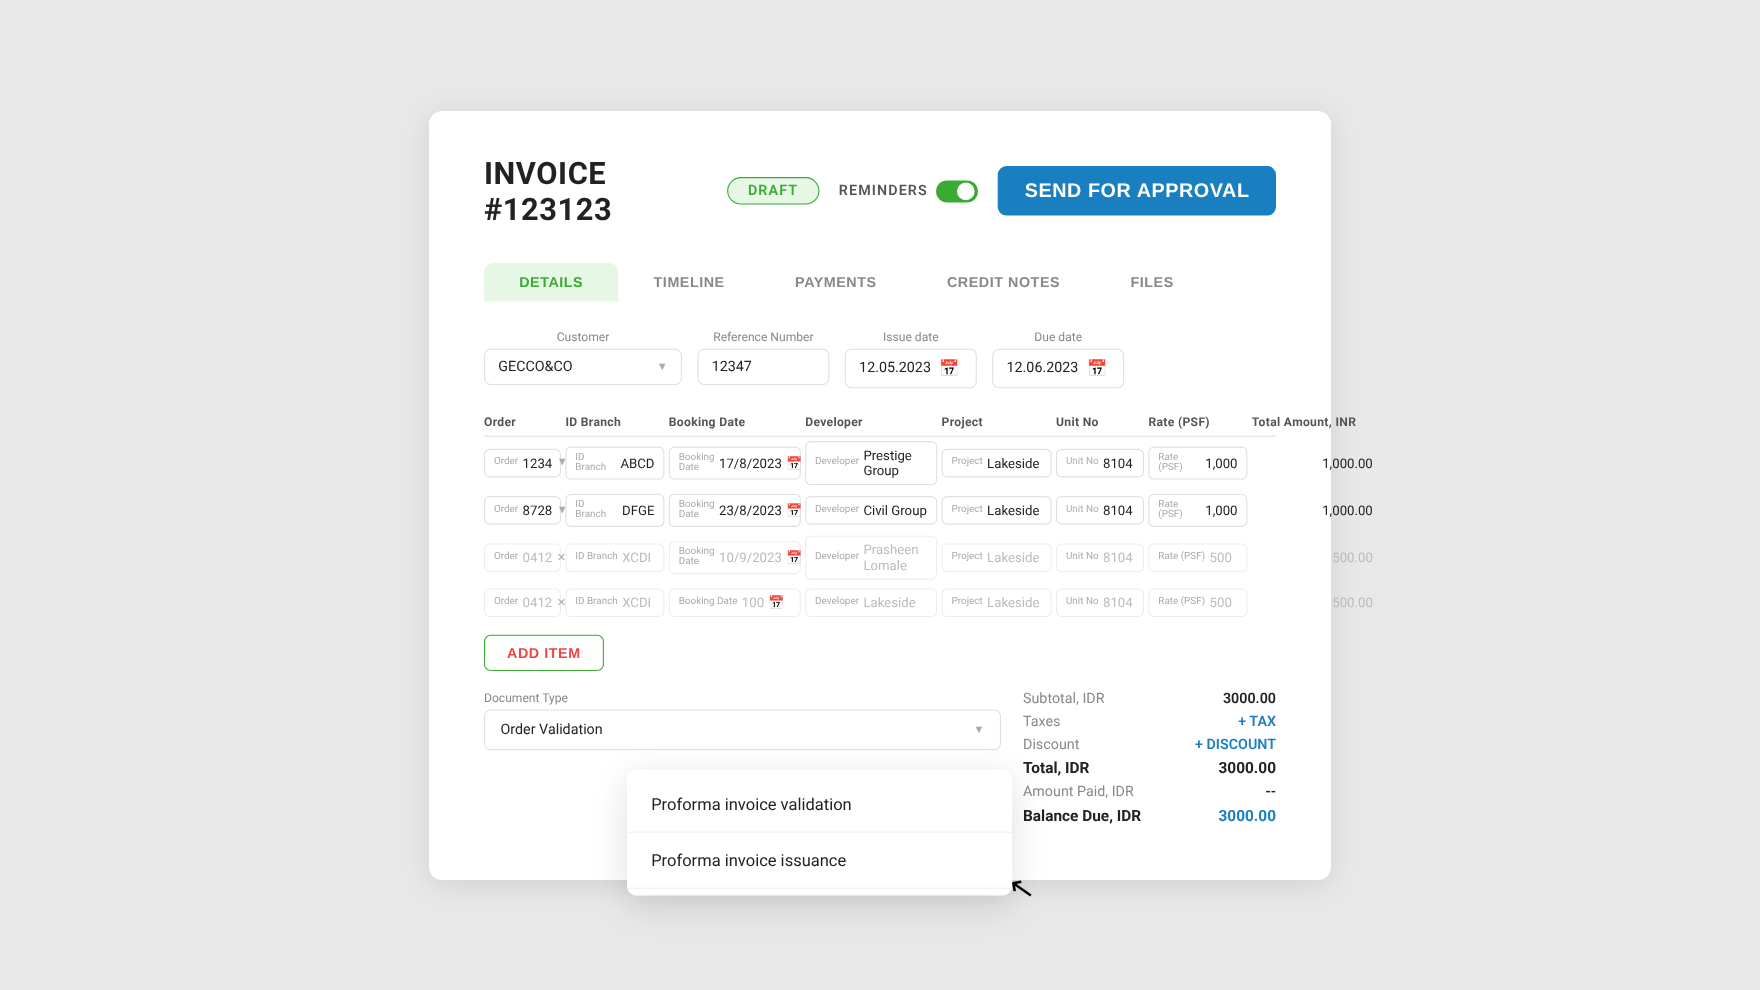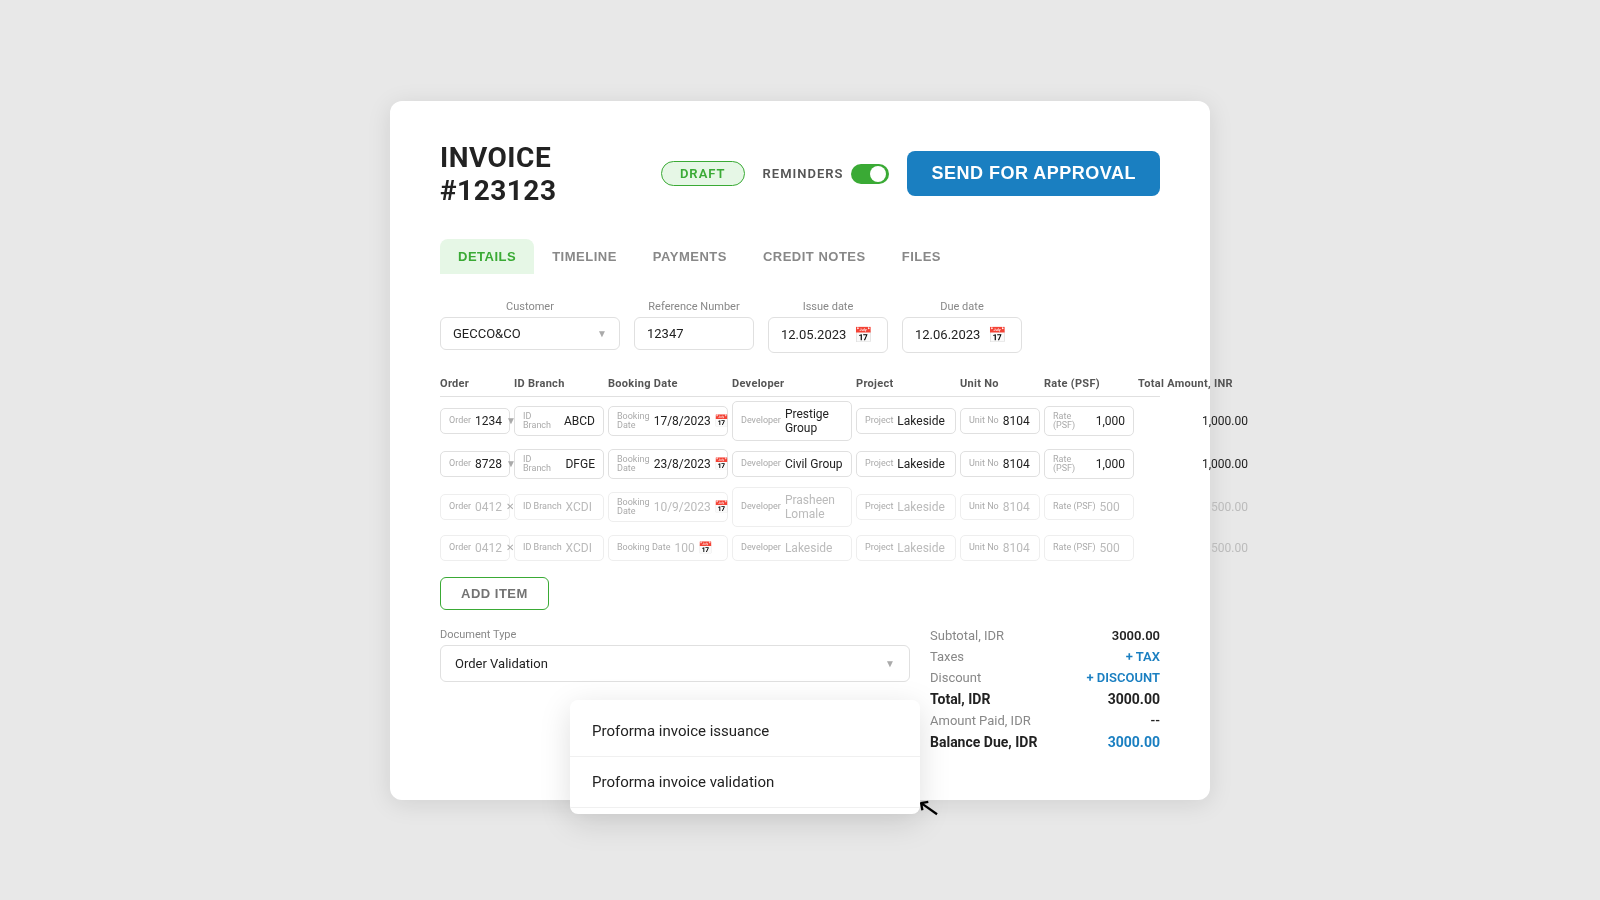--- a/index.html
+++ b/index.html
@@ -82,21 +82,21 @@
       cursor: pointer;
       white-space: nowrap;
     }
     .tabs-row {
       display: flex;
       gap: 0;
       margin-bottom: 26px;
       border-bottom: none;
     }
     .tab {
-      padding: 10px 18px;
+      padding: 10px 32px;
       font-size: 13px;
       font-weight: 600;
       color: #888;
       letter-spacing: 0.5px;
       cursor: pointer;
       border-radius: 8px 8px 0 0;
       background: transparent;
       border: none;
     }
     .tab.active {
@@ -179,21 +179,21 @@
       text-align: right;
     }
     .cell-value.faded { color: #bbb; }
     .dropdown-arrow {
       font-size: 10px;
       color: #aaa;
       margin-left: auto;
     }
     .add-item-btn {
       border: 1.5px solid #3aaa35;
-      color: #737373;
+      color: #ef4444;
       background: transparent;
       border-radius: 6px;
       padding: 8px 20px;
       font-size: 13px;
       font-weight: 600;
       cursor: pointer;
       margin-top: 8px;
       margin-bottom: 18px;
       letter-spacing: 0.5px;
     }
@@ -502,22 +502,22 @@
 
 
     <div class="doc-type-col" style="position:relative;">
       <span class="field-label" style="display:block;margin-bottom:4px;font-size:11px;color:#888;">Document Type</span>
       <div class="doc-type-select">
         <span>Order Validation</span>
         <span class="dropdown-arrow">▼</span>
       </div>
 
       <div class="dropdown-overlay">
+        <div class="dropdown-item">Proforma invoice validation</div>
         <div class="dropdown-item">Proforma invoice issuance</div>
-        <div class="dropdown-item">Proforma invoice validation</div>
         <span class="cursor-icon">↖</span>
       </div>
     </div>
 
     <div class="summary-col">
       <div class="summary-row">
         <span class="summary-label">Subtotal, IDR</span>
         <span class="summary-value">3000.00</span>
       </div>
       <div class="summary-row">

